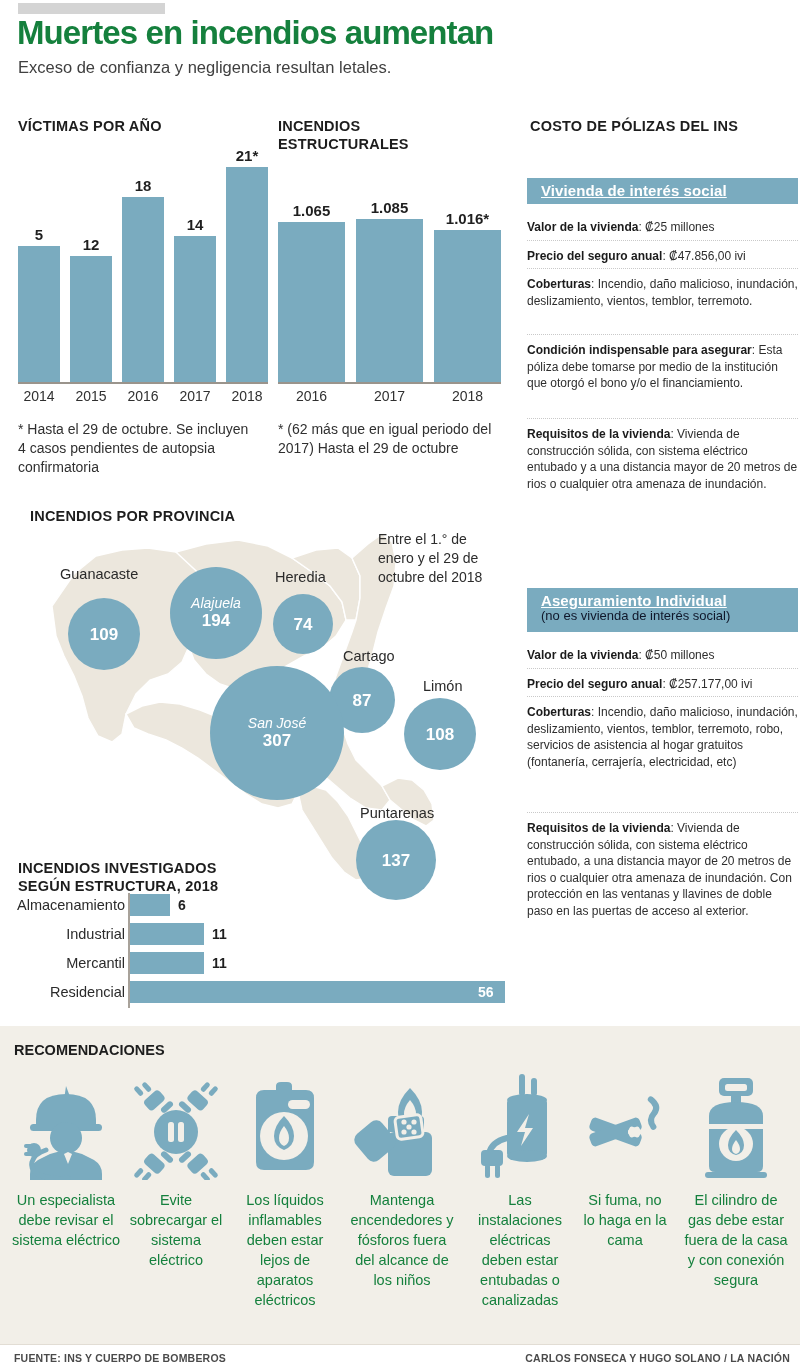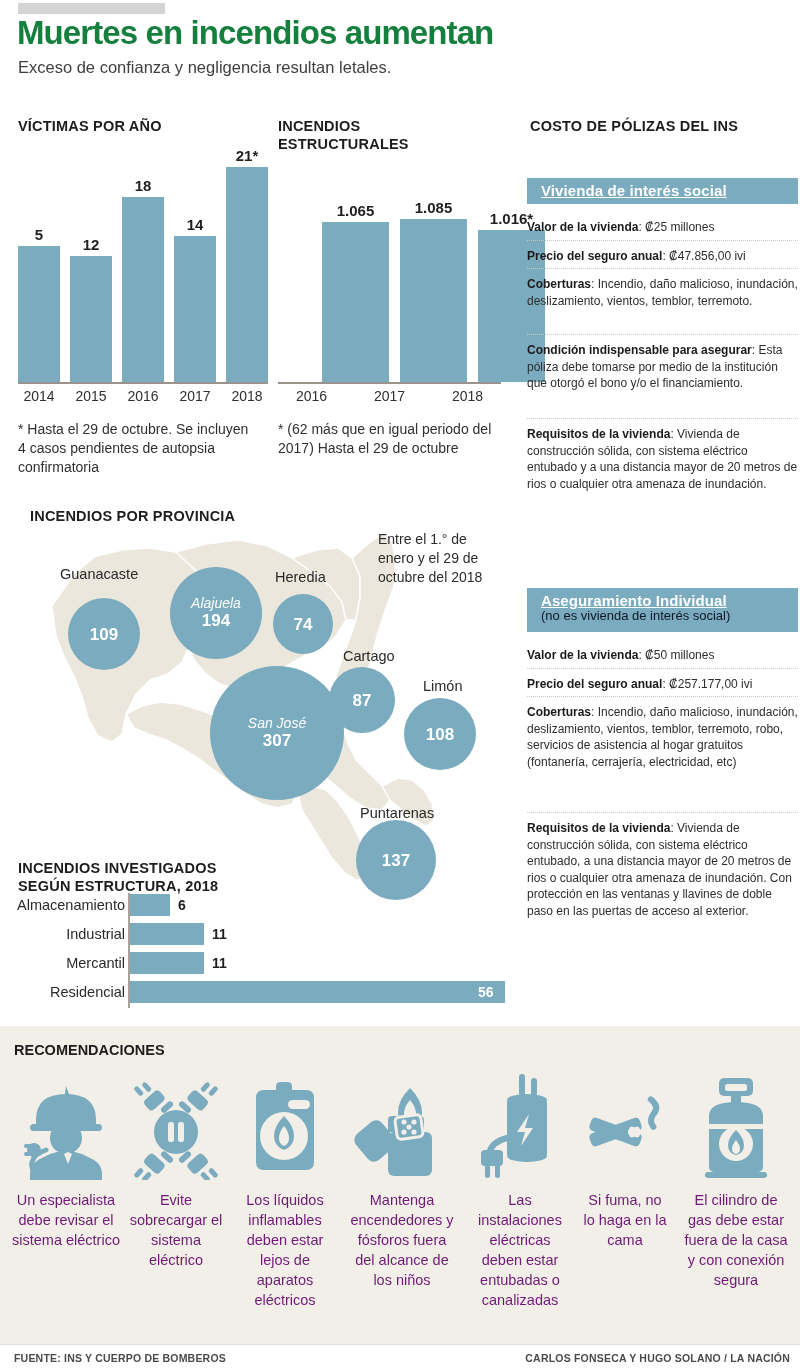--- a/index.html
+++ b/index.html
@@ -108,21 +108,21 @@
   }
   .recs-title {
     position: absolute; left: 14px; top: 16px;
     font-size: 14.5px; font-weight: 700; color: #1d1d1d;
   }
   .rec-item {
     position: absolute; top: 46px; text-align: center;
   }
   .rec-ico { height: 108px; display: flex; align-items: flex-end; justify-content: center; }
   .rec-cap {
-    margin-top: 10px; font-size: 14.5px; line-height: 20px; color: #701a75;
+    margin-top: 10px; font-size: 14.5px; line-height: 20px; color: #15803d;
   }
 
   
   .footer {
     position: absolute; left: 0; top: 1344px; width: 800px; height: 27px;
     background: #ffffff; border-top: 1px solid #e2ddd4;
   }
   .footer .src {
     position: absolute; left: 14px; top: 7px;
     font-size: 10.5px; font-weight: 700; letter-spacing: .2px; color: #4a4a4a;
@@ -176,21 +176,21 @@
   <div class="vbar-lab" style="left:18px;  top:388px; width:42px;">2014</div>
   <div class="vbar-lab" style="left:70px;  top:388px; width:42px;">2015</div>
   <div class="vbar-lab" style="left:122px; top:388px; width:42px;">2016</div>
   <div class="vbar-lab" style="left:174px; top:388px; width:42px;">2017</div>
   <div class="vbar-lab" style="left:226px; top:388px; width:42px;">2018</div>
   <div class="foot-note" style="left:18px; top:420px; width:240px;">* Hasta el 29 de octubre. Se incluyen 4 casos pendientes de autopsia confirmatoria</div>
 
   <div class="sec-head" style="left:278px; top:118px;">INCENDIOS</div>
   <div class="sec-head" style="left:278px; top:136px;">ESTRUCTURALES</div>
 
-  <div class="vchart" style="left:278px; top:200px; width:222px; height:182px;margin-left:44px;">
+  <div class="vchart" style="left:278px; top:200px; width:222px; height:182px;">
     <div class="vbars" style="position:relative; height:182px;">
       <div class="vbar-col" style="left:0px; width:67px;">
         <div class="vbar-val">1.065</div>
         <div class="vbar" style="height:160px;"></div>
       </div>
       <div class="vbar-col" style="left:78px; width:67px;">
         <div class="vbar-val">1.085</div>
         <div class="vbar" style="height:163px;"></div>
       </div>
       <div class="vbar-col" style="left:156px; width:67px;">

